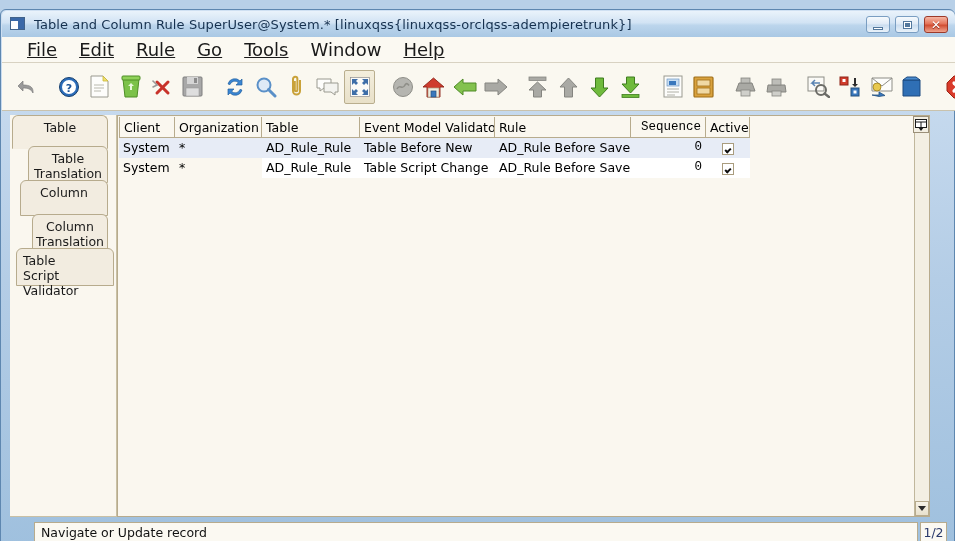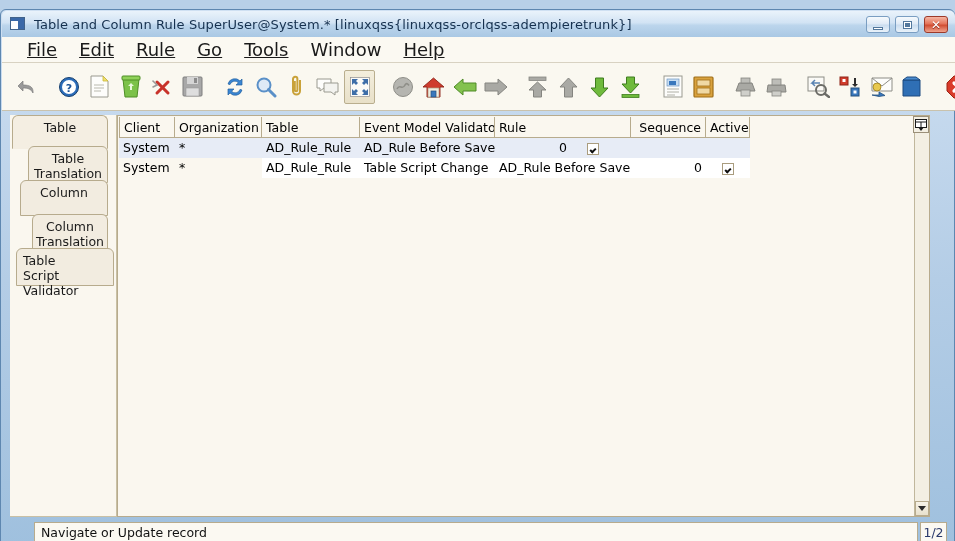--- a/index.html
+++ b/index.html
@@ -144,21 +144,21 @@
     background:#faf7ef;
     font-size:12.5px;
     padding-top:3px;
   }
   .ghead .gcell:first-child{border-left:1px solid #b7ab8d;}
   .ghead .gcell.num{text-align:right;}
   .ghead .gcell.ctr{text-align:right;}
   .grow.r0{background:#e7ecf6;}
   .grow.r1{background:#ffffff;}
   .grow.r1 .gcell.alt{background:#faf7ef;}
-  .gcell.num{text-align:right;}
+  .gcell.num{text-align:right;font-family:Liberation Mono, monospace;}
   .gcell.ctr{text-align:center;}
   .chk{
     display:inline-block;width:12px;height:12px;box-sizing:border-box;
     border:1px solid #a99c7e;background:#fff;position:relative;vertical-align:middle;
     margin-top:1px;
   }
   .chk:after{
     content:"";position:absolute;left:2px;top:4px;width:4px;height:2px;
     border-left:2px solid #111;border-bottom:2px solid #111;
     transform:rotate(-45deg);
@@ -506,20 +506,21 @@
           <div class="gcell" style="width:135px">Event Model Validator</div>
           <div class="gcell" style="width:136px">Rule</div>
           <div class="gcell num" style="width:75px">Sequence</div>
           <div class="gcell ctr" style="width:44px">Active</div>
         </div>
 
         <div class="grow r0">
           <div class="gcell" style="width:56px">System</div>
           <div class="gcell" style="width:87px">*</div>
           <div class="gcell" style="width:98px">AD_Rule_Rule</div>
+          <div class="gcell" style="width:135px">Table Before New</div>
           <div class="gcell" style="width:136px">AD_Rule Before Save</div>
           <div class="gcell num" style="width:75px">0</div>
           <div class="gcell ctr" style="width:44px"><span class="chk"></span></div>
         </div>
 
         <div class="grow r1">
           <div class="gcell alt" style="width:56px">System</div>
           <div class="gcell alt" style="width:87px">*</div>
           <div class="gcell" style="width:98px">AD_Rule_Rule</div>
           <div class="gcell" style="width:135px">Table Script Change</div>

